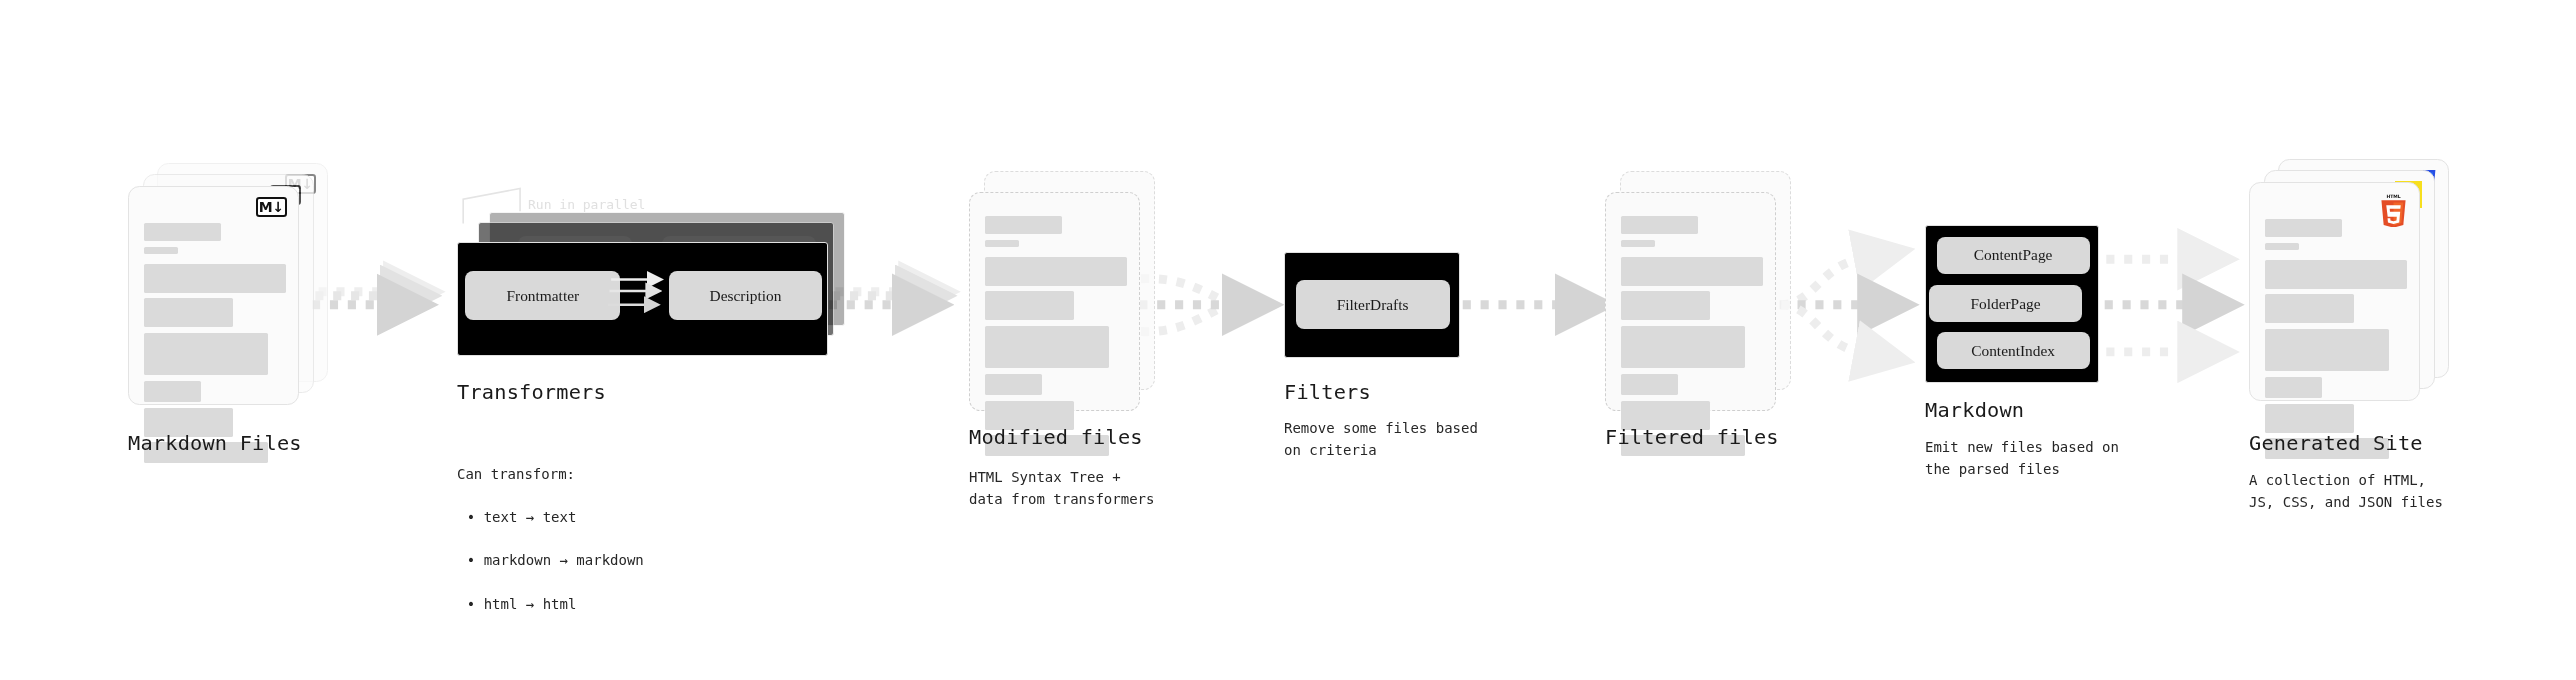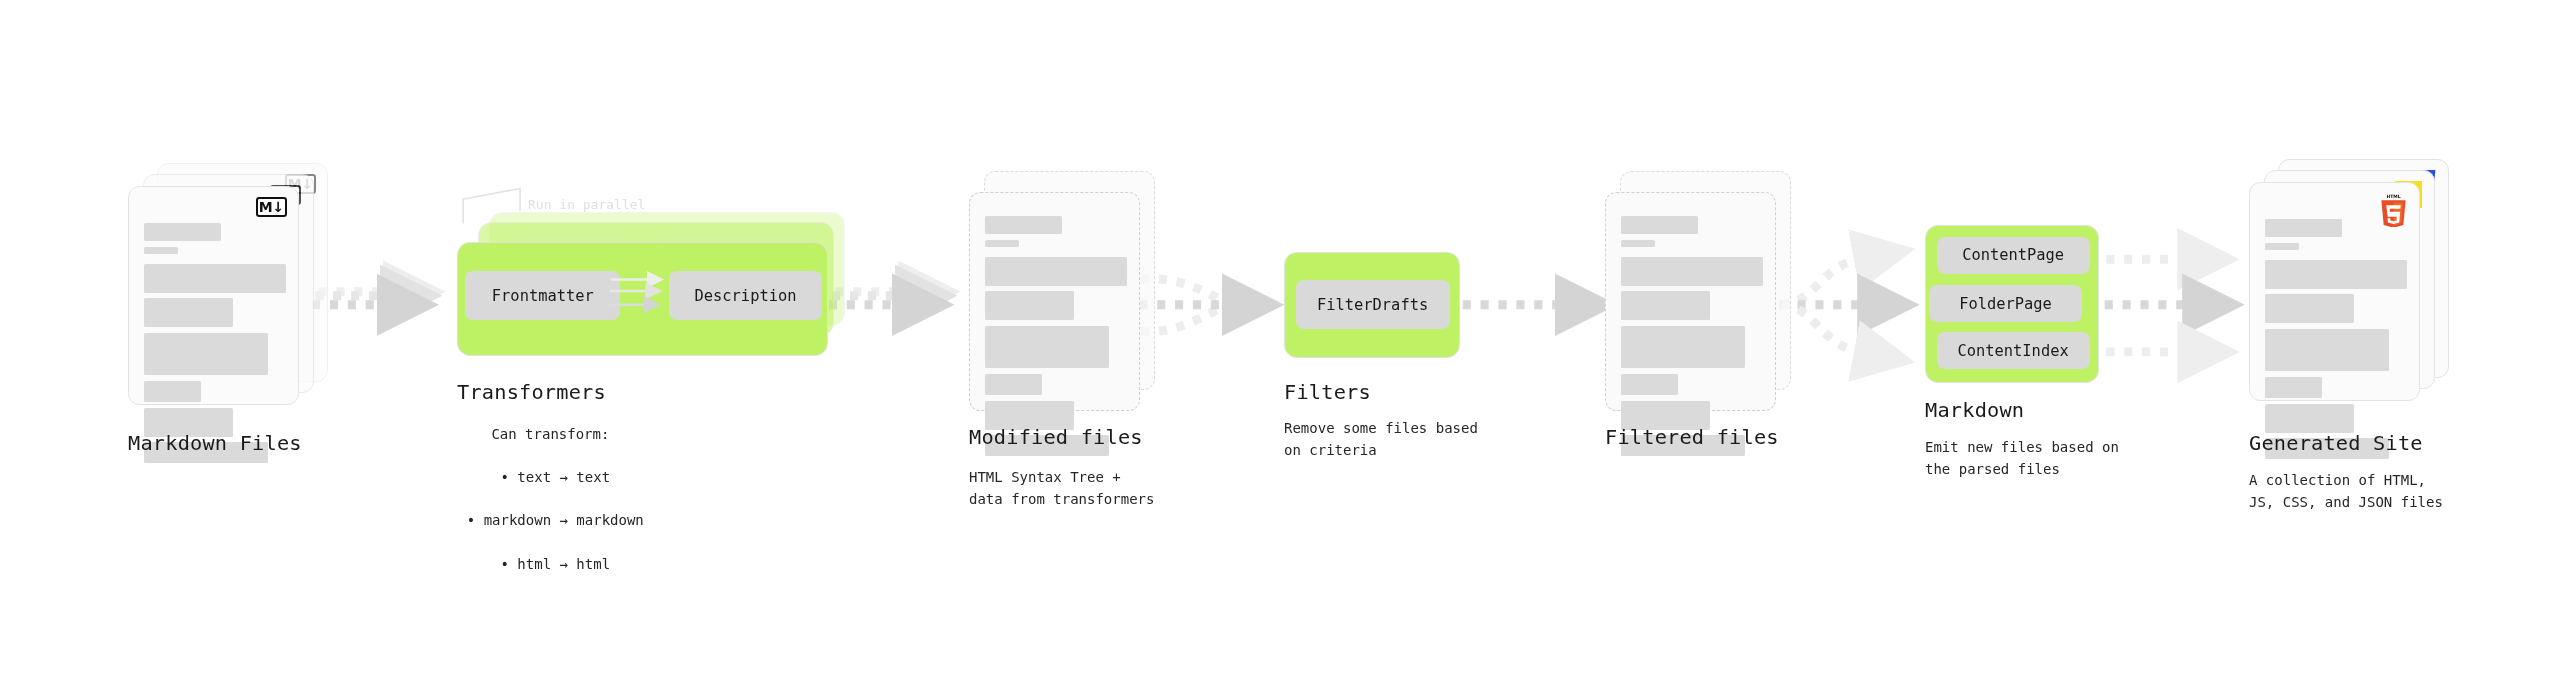--- a/index.html
+++ b/index.html
@@ -42,22 +42,23 @@
   .js-badge span {
     position: absolute; right: 2.4px; bottom: 0px;
     font: bold 13px "DejaVu Sans","Liberation Sans",sans-serif; color: #111;
   }
   .css-badge { width: 26px; height: 31px; }
 
   
   .pbox {
     position: absolute;
     border: 1.3px solid #e1e1e1;
-    border-radius: 13px;
-    background: #bef264;
+    border-radius: 3px;
+    background: #000000;
+    font-family: Liberation Serif, serif;
   }
   .pbox.g2 { opacity: .55; }
   .pbox.g3 { opacity: .3; }
   .chip {
     position: absolute;
     background: #d9d9d9;
     border-radius: 8.1px;
     display: flex; align-items: center; justify-content: center;
     color: #1a1a1a;
     font-size: 15.4px;
@@ -184,21 +185,21 @@
     </div>
 
     <svg class="overlay" width="2576" height="681" viewBox="0 0 3170 838">
       <path d="M 752,344 L 798,344" stroke="#ededed" stroke-width="3" fill="none" marker-end="url(#ah-light)"></path>
       <path d="M 750,358 L 796,358" stroke="#e6e6e6" stroke-width="3" fill="none" marker-end="url(#ah-mid)"></path>
       <path d="M 748,375 L 794,375" stroke="#dcdcdc" stroke-width="3" fill="none" marker-end="url(#ah-dark)"></path>
     </svg>
     <div class="parallel-label" style="left:528px; top:197px;">Run in parallel</div>
   </div>
   <div class="title" style="left:457px; top:380px;">Transformers</div>
-  <div class="caption" style="left:457px; top:402px;text-align:center;">
+  <div class="caption" style="left:457px; top:442px;">
     <div>Can transform:</div>
     <div class="bullets">• text → text</div>
     <div class="bullets">• markdown → markdown</div>
     <div class="bullets">• html → html</div>
   </div>
 
   <div class="doc-stack" style="left:969px; top:171px;">
     <div class="doc dashed ghost2" style="left:14.6px; top:0px;"></div>
     <div class="doc dashed" style="left:0px; top:21px;">
       <div class="doc-body skel-host" style="top:23px;">

